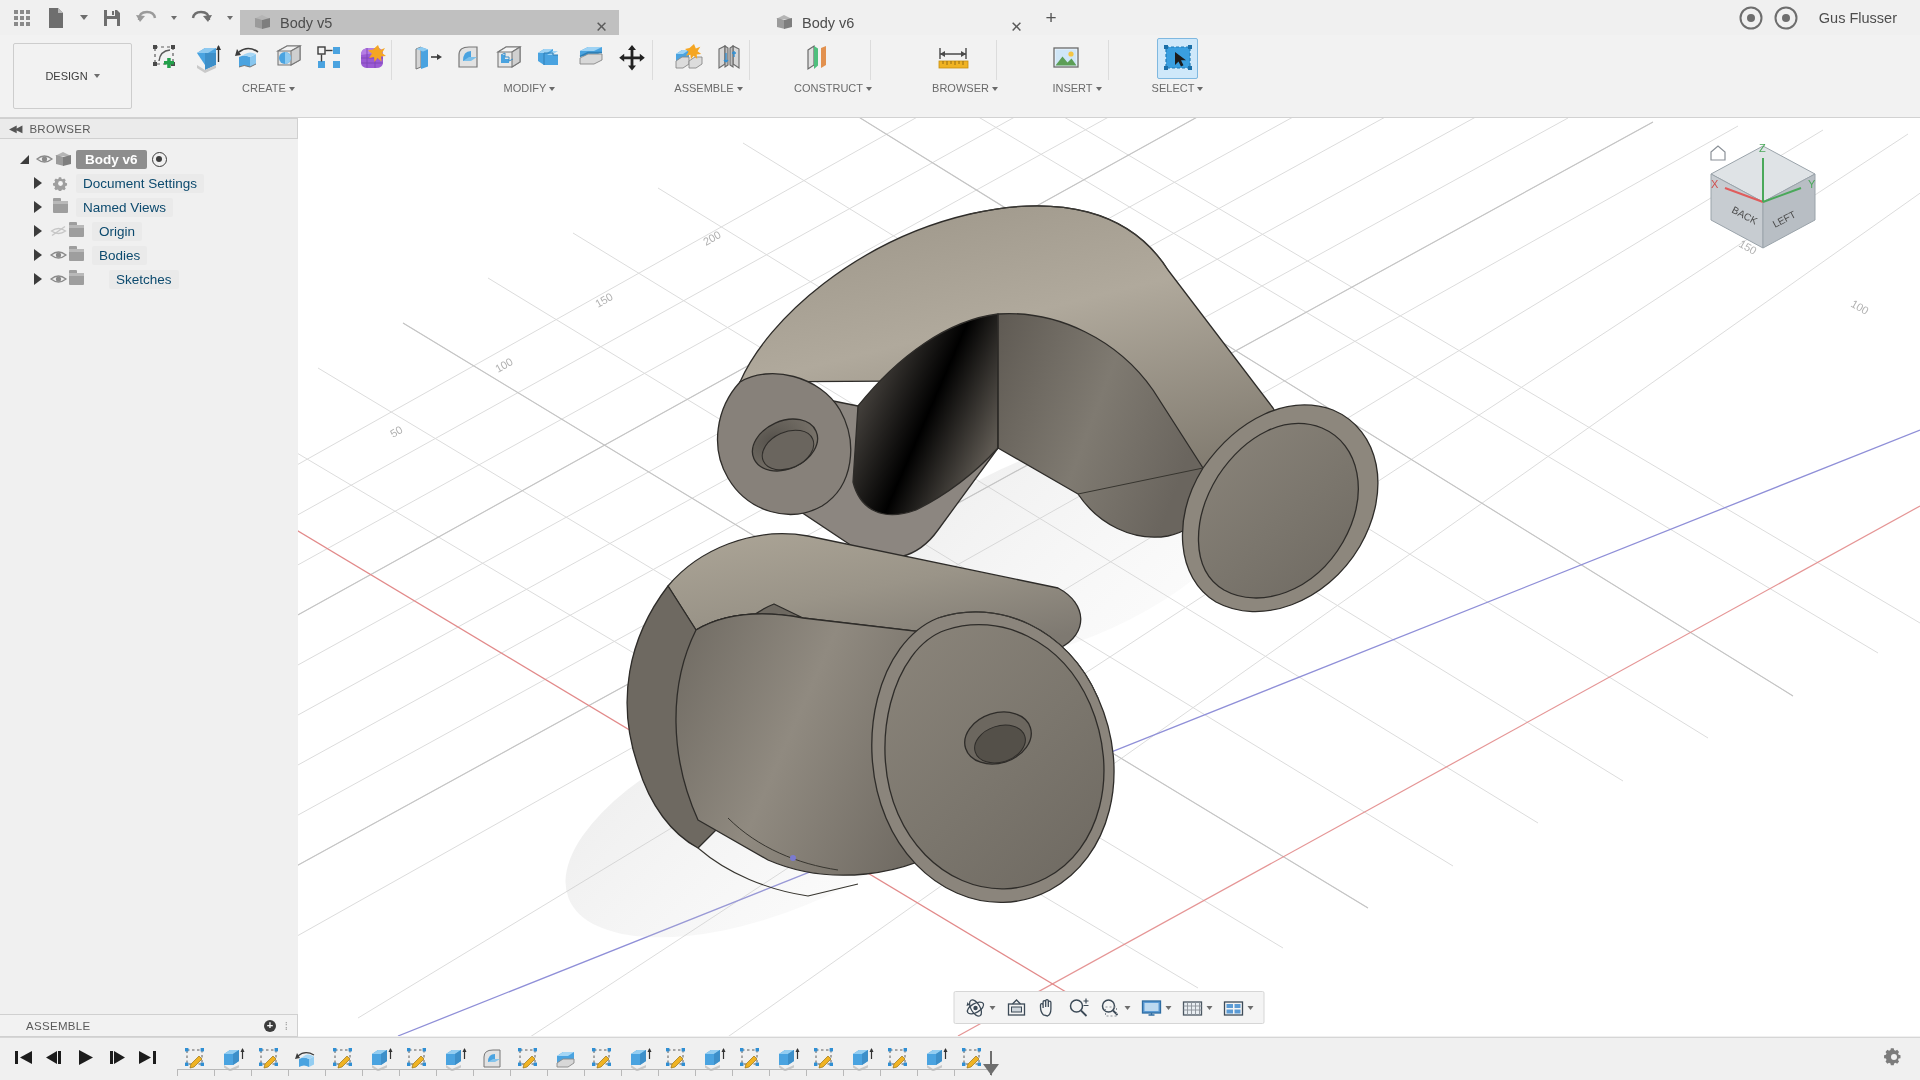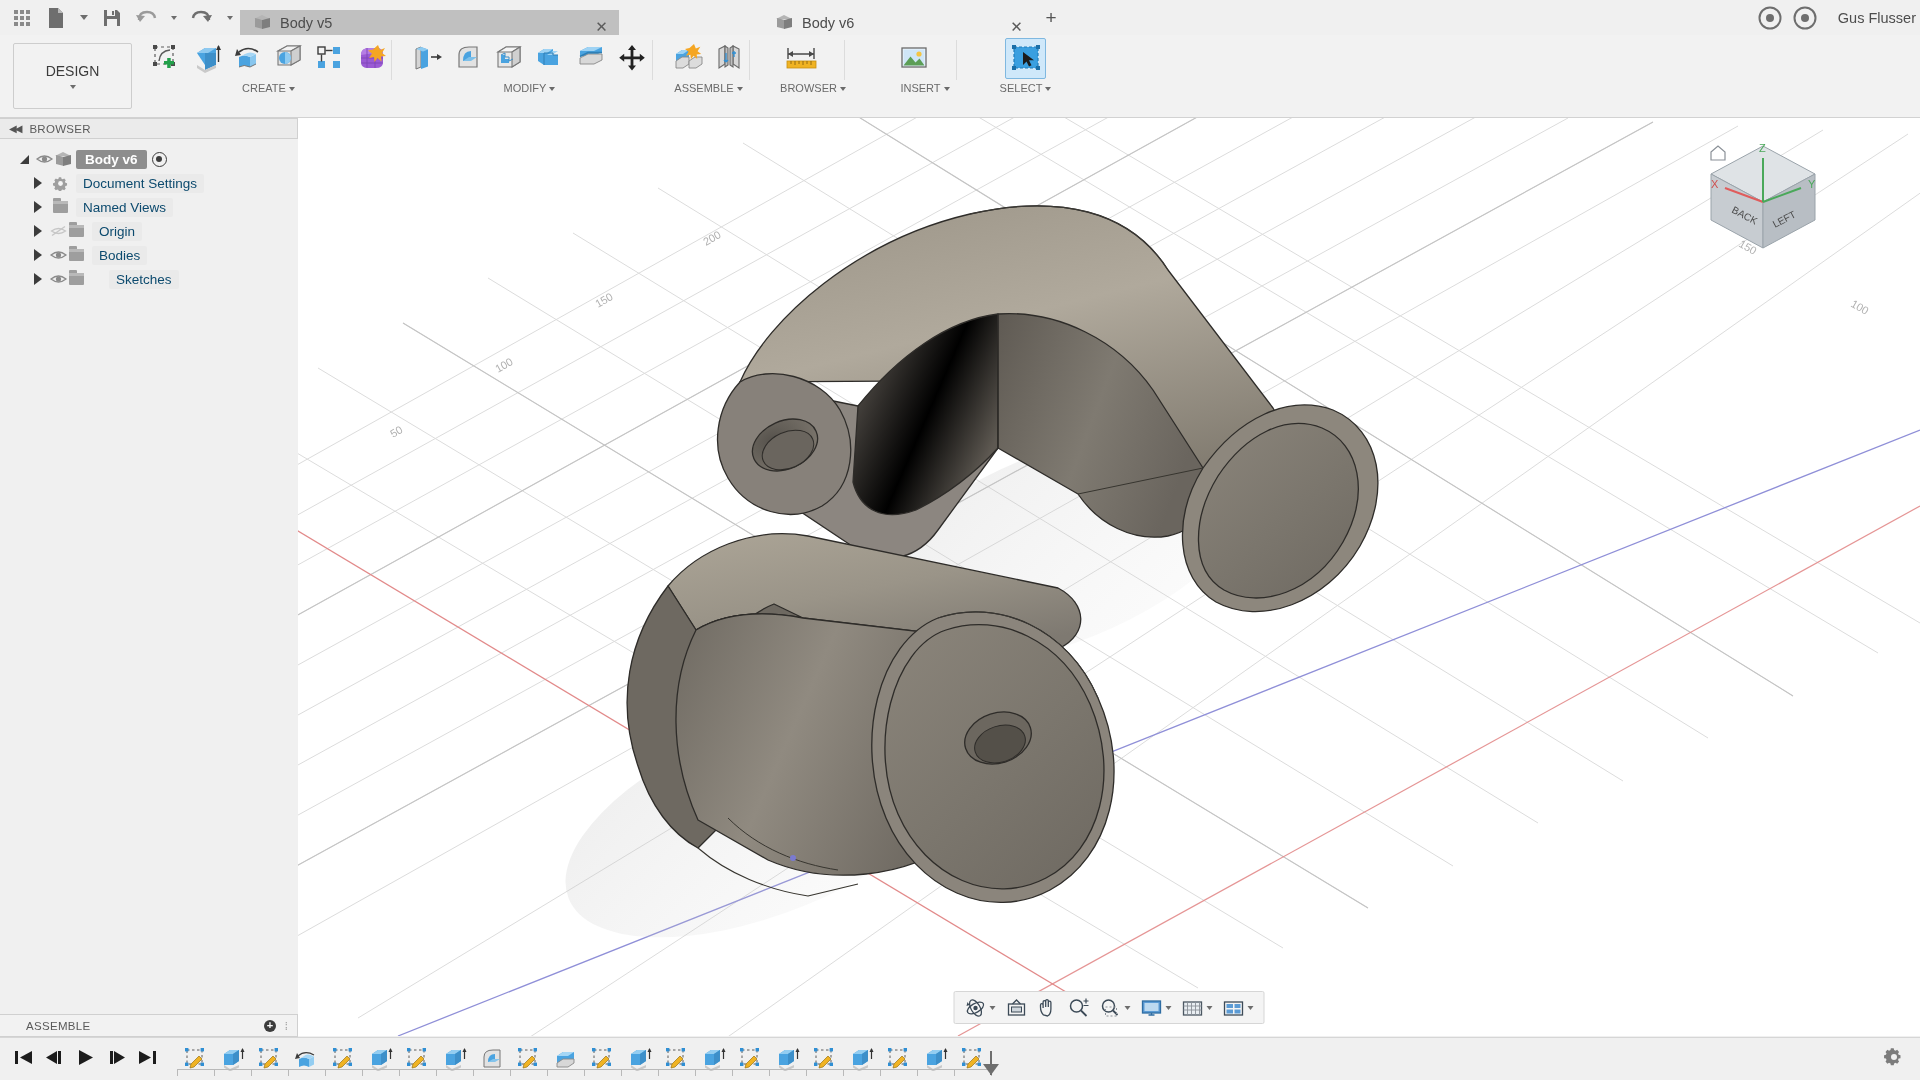--- a/index.html
+++ b/index.html
@@ -37,41 +37,41 @@
   .doc-tab.inactive { background: #c0c0c0; width: 379px; }
   .doc-tab.active { background: #f0f0f0; width: 415px; }
   .doc-tab .cube { margin-right: 9px; }
   .doc-tab .label { flex: 1; text-align: center; padding-right: 28px; }
   .doc-tab.inactive .label { text-align: left; padding-right: 0; }
   .tab-close {
     position: absolute; right: 11px; top: 11px; width: 13px; height: 13px;
     color: #5a5a5a; font-size: 15px; line-height: 12px; text-align: center;
   }
   .tab-plus { width: 34px; height: 35px; display: flex; align-items: center; justify-content: center; font-size: 19px; color: #555; }
-  .tb-right { display: flex; align-items: center; height: 35px; padding-right: 0; gap: 3px; }
+  .tb-right { display: flex; align-items: center; height: 35px; padding-right: 19px; gap: 3px; }
   .user-name { font-size: 14.5px; color: #4d4d4d; margin-left: 14px; margin-right: 4px; }
 
   
   .cube { width: 17px; height: 17px; position: relative; display: inline-block; flex: none; }
   .cube .top { position: absolute; top: 1px; left: 0px; width: 0; height: 0;
     border-left: 8px solid transparent; border-right: 8px solid transparent; border-bottom: 4.5px solid #b5b5b5; }
   .cube .lft { position: absolute; top: 5px; left: 0.5px; width: 7.5px; height: 9px; background: #9b9b9b; transform: skewY(14deg); }
   .cube .rgt { position: absolute; top: 5px; left: 8px; width: 7.5px; height: 9px; background: #7e7e7e; transform: skewY(-14deg); }
 
   
   .ribbon {
     position: absolute; top: 35px; left: 0; width: 1920px; height: 83px;
     background: #f2f2f2; border-bottom: 1px solid #d2d2d2;
     display: flex; align-items: flex-start;
   }
   .design-box {
     width: 119px; height: 66px; margin: 8px 6px 0 13px;
     border: 1px solid #cdcdcd; background: #f2f2f2; border-radius: 2px;
     display: flex; align-items: center; justify-content: center; gap: 6px;
-    font-size: 14px; color: #3c3c3c; flex-direction: column;
+    font-size: 11px; color: #3c3c3c;
   }
   .tabs-and-tools { flex: 1; display: flex; flex-direction: column; height: 83px; }
   .env-tabs { display: flex; height: 22px; padding-left: 13px; gap: 0; align-items: flex-end; }
   .env-tab {
     font-size: 12.5px; letter-spacing: 0.4px; color: #4d4d4d;
     padding: 0 13px 3px 13px; position: relative;
   }
   .env-tab.active { color: #0696d7; }
   .env-tab.active::after {
     content: ""; position: absolute; left: 8px; right: 8px; bottom: 0; height: 3px; background: #0696d7;
@@ -437,20 +437,36 @@
             </svg>
           </div>
           <div class="panel-sep"></div>
         </div>
         <div class="panel-label">
           <span>ASSEMBLE</span>
             <span class="lblcaret"></span>
         </div>
       </div>
 
+      <div class="panel">
+        <div class="panel-row" style="padding:0 38px;">
+          <div class="tool">
+            <svg width="32" height="30" viewBox="0 0 32 30">
+              <path d="M8 7 l6 -4 l0 19 l-6 4 z" fill="#e0e0e0" stroke="#6a6a6a" stroke-width="1.2"></path>
+              <path d="M14 3 l4 2.5 l0 17 l-4 3.5 z" fill="#4fbf7d"></path>
+              <path d="M21 5 l5 -2 l0 19 l-5 3 z" fill="#e2914f"></path>
+            </svg>
+          </div>
+          <div class="panel-sep" style="margin-left:34px;"></div>
+        </div>
+        <div class="panel-label">
+          <span>CONSTRUCT</span>
+            <span class="lblcaret"></span>
+        </div>
+      </div>
 
       <div class="panel">
         <div class="panel-row" style="padding:0 24px;">
           <div class="tool">
             <svg width="34" height="30" viewBox="0 0 34 30">
               <path d="M3 5 v11 M3 11 h26 M29 5 v11" stroke="#4a4a4a" stroke-width="1.4" fill="none"></path>
               <path d="M3 11 l5 -3 v6 z" fill="#4a4a4a"></path>
               <path d="M29 11 l-5 -3 v6 z" fill="#4a4a4a"></path>
               <rect x="2" y="18" width="29" height="7" fill="#f0b323" stroke="#c78f10" stroke-width="0.8"></rect>
               <path d="M6 18 v3 M10 18 v4 M14 18 v3 M18 18 v4 M22 18 v3 M26 18 v4" stroke="#8a6510" stroke-width="0.9"></path>

